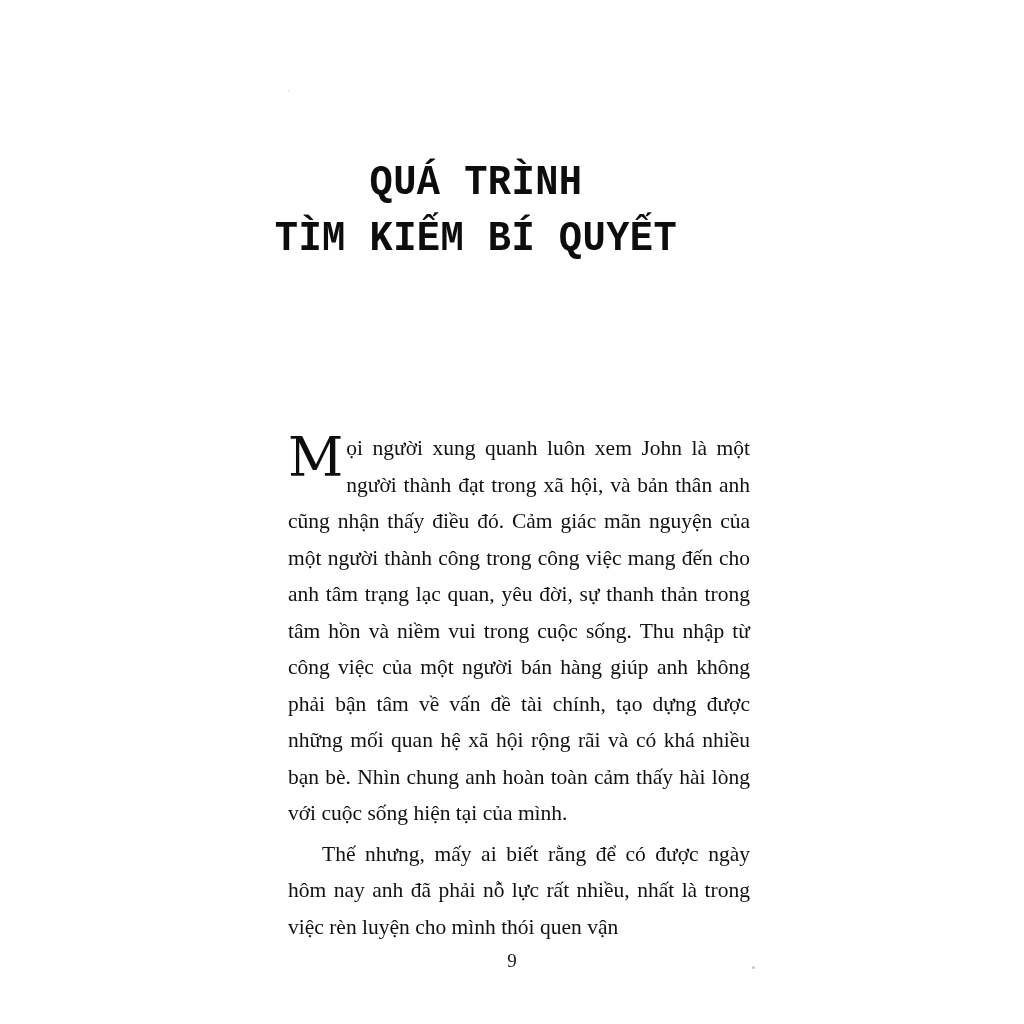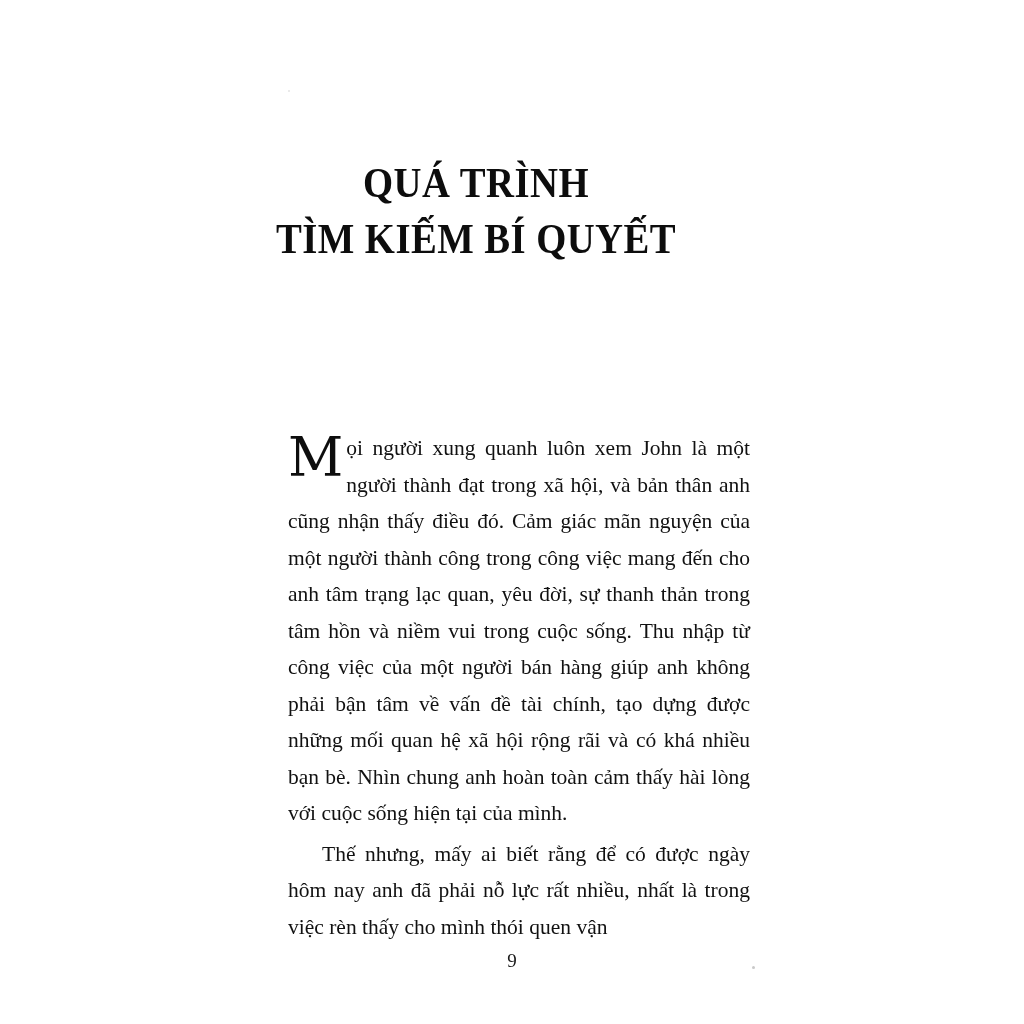--- a/index.html
+++ b/index.html
@@ -22,21 +22,21 @@
     background: #ffffff;
   }
 
   
   .chapter-title {
     position: absolute;
     top: 134px;
     left: 0;
     width: 952px;
     text-align: center;
-    font-family: Liberation Serif, serif;
+    font-family: Liberation Mono, monospace;
     font-weight: bold;
     color: #0d0d0d;
   }
   .chapter-title .line {
     display: block;
     font-size: 44px;
     line-height: 56px;
     letter-spacing: 0.5px;
     transform: scaleX(0.9);
   }
@@ -110,20 +110,20 @@
 
   <h1 class="chapter-title">
     <span class="line line-1">QUÁ TRÌNH</span>
     <span class="line line-2">TÌM KIẾM BÍ QUYẾT</span>
   </h1>
 
   <div class="body-block">
     <p class="para first">
       <span class="dropcap">M</span><span>ọi người xung quanh luôn xem John là một người thành đạt trong xã hội, và bản thân anh cũng nhận thấy điều đó. Cảm giác mãn nguyện của một người thành công trong công việc mang đến cho anh tâm trạng lạc quan, yêu đời, sự thanh thản trong tâm hồn và niềm vui trong cuộc sống. Thu nhập từ công việc của một người bán hàng giúp anh không phải bận tâm về vấn đề tài chính, tạo dựng được những mối quan hệ xã hội rộng rãi và có khá nhiều bạn bè. Nhìn chung anh hoàn toàn cảm thấy hài lòng với cuộc sống hiện tại của mình.</span>
     </p>
-    <p class="para">Thế nhưng, mấy ai biết rằng để có được ngày hôm nay anh đã phải nỗ lực rất nhiều, nhất là trong việc rèn thấy cho mình thói quen vận</p>
+    <p class="para">Thế nhưng, mấy ai biết rằng để có được ngày hôm nay anh đã phải nỗ lực rất nhiều, nhất là trong việc rèn luyện cho mình thói quen vận</p>
   </div>
 
   <div class="folio">9</div>
 
   <span class="speck speck-a"></span>
   <span class="speck speck-b"></span>
 </div>
 
 </body></html>

